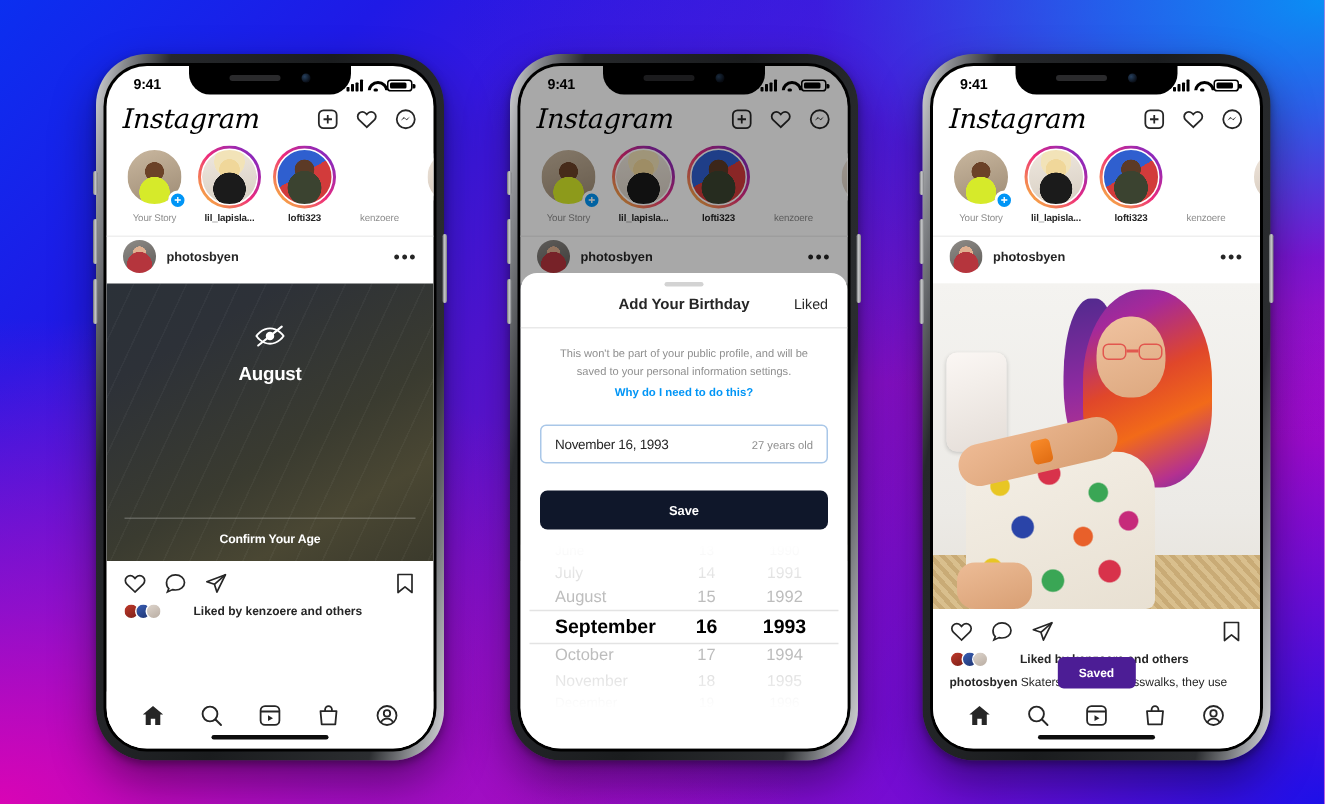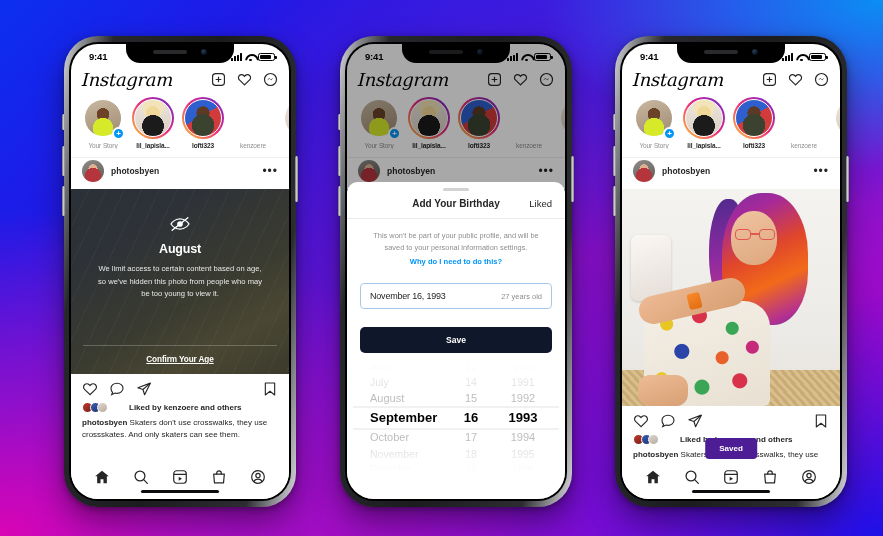--- a/index.html
+++ b/index.html
@@ -184,21 +184,21 @@
     background: repeating-linear-gradient(115deg, rgba(255,255,255,0.035) 0 1px, rgba(0,0,0,0) 1px 16px);
   }
   .hm-inner{ position:relative; z-index:2; width:100%; text-align:center; padding-top:26px;}
   .hm-icon{ width:22px;height:18px;margin:0 auto 9px auto; }
   .hm-title{font-size:12.5px;font-weight:bold;color:#fff;letter-spacing:-0.2px;}
   .hm-body{font-size:7.6px;color:#e8e8e8;line-height:1.65;margin-top:7px;padding:0 24px;}
   .hm-cta{
     position:absolute;left:12px;right:12px;bottom:0;z-index:3;
     border-top:0.5px solid rgba(255,255,255,0.22);
     text-align:center;padding:9px 0 10px 0;
-    font-size:8.2px;color:#fff;font-weight:bold;letter-spacing:-0.1px;text-decoration:underline;
+    font-size:8.2px;color:#fff;font-weight:bold;letter-spacing:-0.1px;
   }
 
   
   .photo-media{ height:217px; position:relative; overflow:hidden;
     background:linear-gradient(180deg,#f2f1ee 0%, #efeeeb 62%, #d8c49c 100%); }
   .pm-wall{position:absolute;inset:0;background:linear-gradient(180deg,#f4f3f0,#eceae6 70%,#e6e2da);}
   .pm-bed{position:absolute;left:0;right:0;bottom:0;height:36px;
     background:repeating-linear-gradient(48deg,#d9bf8d 0 3px,#c9ab76 3px 6px);}
   .pm-hair{position:absolute;left:46%;top:4px;width:86px;height:132px;border-radius:46% 46% 40% 40%;
     background:linear-gradient(155deg,#7b2fa0 0%,#a5299a 18%,#e0472a 45%,#f26a19 66%,#b5318f 88%,#6d2da3 100%);
@@ -407,21 +407,20 @@
         <div class="hidden-media">
           <div class="hm-inner">
             <div class="hm-icon">
               <svg viewBox="0 0 28 22" fill="none" stroke="#ffffff" stroke-width="1.6" stroke-linecap="round">
                 <path d="M2.5 11.5S6.6 5 14 5s11.5 6.5 11.5 6.5S21.4 18 14 18 2.5 11.5 2.5 11.5z"></path>
                 <circle cx="14" cy="11.5" r="3.6" fill="#ffffff" stroke="none"></circle>
                 <line x1="4" y1="19.5" x2="24" y2="3.5" stroke-width="1.8"></line>
               </svg>
             </div>
             <div class="hm-title">August</div>
-            <div class="hm-body">We limit access to certain content based on age, so we've hidden this photo from people who may be too young to view it.</div>
           </div>
           <div class="hm-cta">Confirm Your Age</div>
         </div>
       </div>
 
       <div class="actions">
         <span class="ic18"><svg viewBox="0 0 24 24" fill="none" stroke="#262626" stroke-width="1.7">
               <path d="M12 20.5 3.8 12.6a4.9 4.9 0 0 1 0-7 4.9 4.9 0 0 1 7 0L12 6.9l1.2-1.3a4.9 4.9 0 0 1 7 0 4.9 4.9 0 0 1 0 7z"></path>
             </svg></span>
         <span class="ic18"><svg viewBox="0 0 24 24" fill="none" stroke="#262626" stroke-width="1.7">
@@ -439,24 +438,20 @@
 
       <div class="likes-row">
         <div class="facepile">
           <span style="background:linear-gradient(150deg,#c0392b,#7d2018)"></span>
           <span style="background:linear-gradient(150deg,#3a5fb5,#1f3470)"></span>
           <span style="background:linear-gradient(150deg,#ded5cd,#b9ada2)"></span>
         </div>
         <div class="likes-text">Liked by kenzoere and others</div>
       </div>
 
-      <div class="caption">
-        <b>photosbyen</b>
-        <span>Skaters don't use crosswalks, they use crossskates. And only skaters can see them.</span>
-      </div>
 
       <div class="tabbar">
         <span class="ic18"><svg viewBox="0 0 24 24" fill="#262626">
               <path d="M12 2.6 1.8 11h2.9v10.4h5.1v-6.1h4.4v6.1h5.1V11h2.9z"></path>
             </svg></span>
         <span class="ic18"><svg viewBox="0 0 24 24" fill="none" stroke="#262626" stroke-width="1.9">
               <circle cx="10.5" cy="10.5" r="7.4"></circle>
               <line x1="16" y1="16" x2="21.5" y2="21.5" stroke-linecap="round"></line>
             </svg></span>
         <span class="ic18"><svg viewBox="0 0 24 24" fill="none" stroke="#262626" stroke-width="1.8" stroke-linejoin="round">

